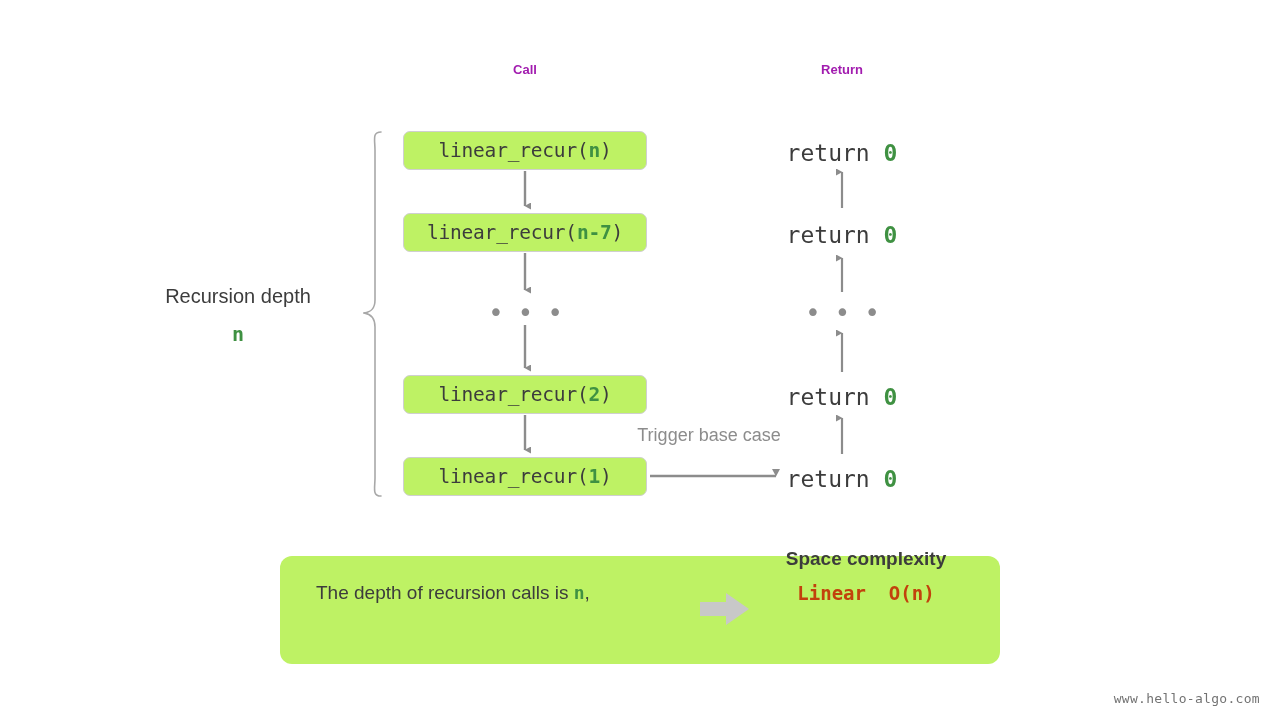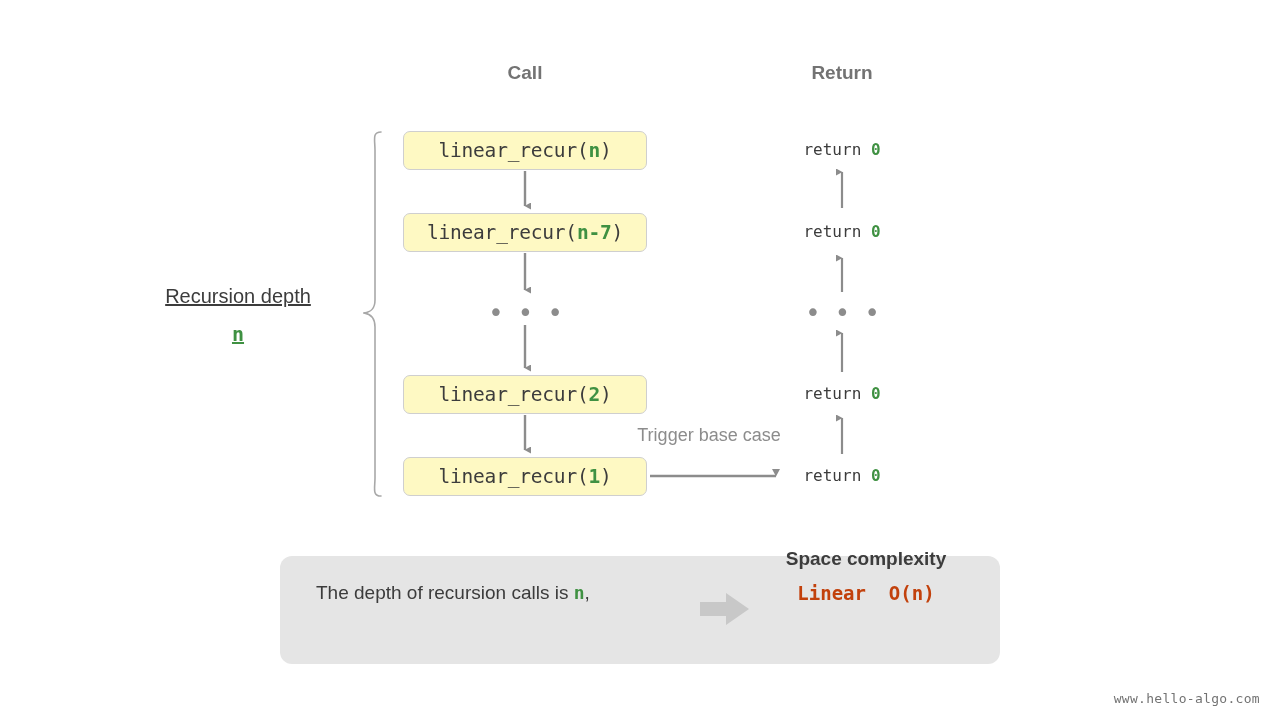--- a/index.html
+++ b/index.html
@@ -19,37 +19,37 @@
   .stage {
     position: absolute;
     inset: 0;
   }
 
   
   .col-header {
     position: absolute;
     font-family: "Liberation Sans", sans-serif;
     font-weight: bold;
-    font-size: 19px;
-    color: #737373;
+    font-size: 13px;
+    color: #a21caf;
     text-align: center;
     white-space: nowrap;
     transform: translateX(-50%);
   }
   #hdr-call  { left: 525px; top: 62px; }
   #hdr-return{ left: 842px; top: 62px; }
 
   
   .call-box {
     position: absolute;
     left: 403px;
     width: 244px;
     height: 39px;
     box-sizing: border-box;
-    background: #fef9c3;
+    background: #bef264;
     border: 1px solid #cfcfcf;
     border-radius: 7px;
     display: flex;
     align-items: center;
     justify-content: center;
     font-family: "DejaVu Sans Mono", monospace;
     font-size: 19.5px;
     color: #3c3c3c;
     letter-spacing: -0.2px;
     white-space: nowrap;
@@ -60,21 +60,21 @@
   #box-3 { top: 457px; }
 
   .grn { color: #3f9142; font-weight: bold; }
 
   
   .ret-label {
     position: absolute;
     left: 842px;
     transform: translateX(-50%);
     font-family: "DejaVu Sans Mono", monospace;
-    font-size: 16px;
+    font-size: 23px;
     color: #3c3c3c;
     white-space: nowrap;
   }
   #ret-0 { top: 140px; }
   #ret-1 { top: 222px; }
   #ret-2 { top: 384px; }
   #ret-3 { top: 466px; }
 
   
   .dots {
@@ -99,21 +99,20 @@
     overflow: visible;
   }
 
   
   .depth-label {
     position: absolute;
     text-align: right;
     white-space: nowrap;
     transform: translateX(-50%);
     font-family: "Liberation Sans", sans-serif;
-    text-decoration: underline;
   }
   #depth-text {
     left: 238px; top: 285px;
     font-size: 20px;
     color: #3c3c3c;
   }
   #depth-n {
     left: 238px; top: 322px;
     font-size: 20px;
     font-family: "DejaVu Sans Mono", monospace;
@@ -133,21 +132,21 @@
     white-space: nowrap;
   }
 
   
   #summary-panel {
     position: absolute;
     left: 280px;
     top: 556px;
     width: 720px;
     height: 108px;
-    background: #e5e5e5;
+    background: #bef264;
     border-radius: 12px;
   }
   #summary-left {
     position: absolute;
     left: 36px;
     top: 20px;
     font-family: "Liberation Sans", sans-serif;
     font-size: 19px;
     color: #3c3c3c;
     line-height: 33px;

